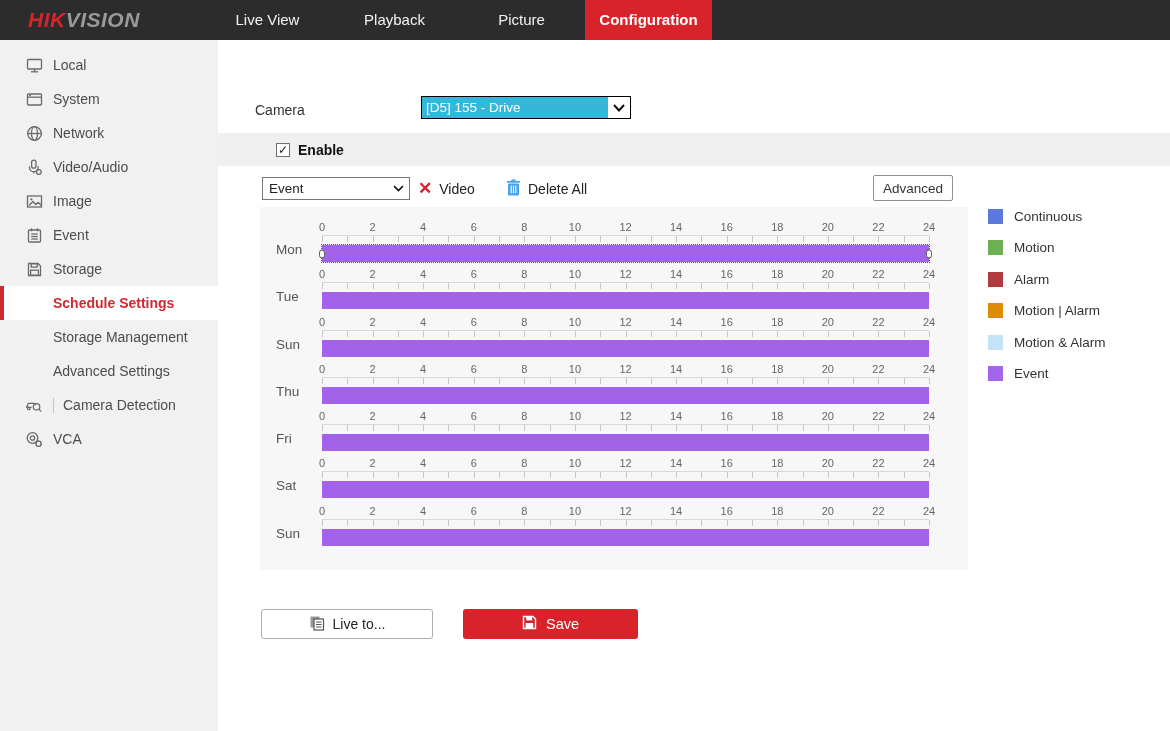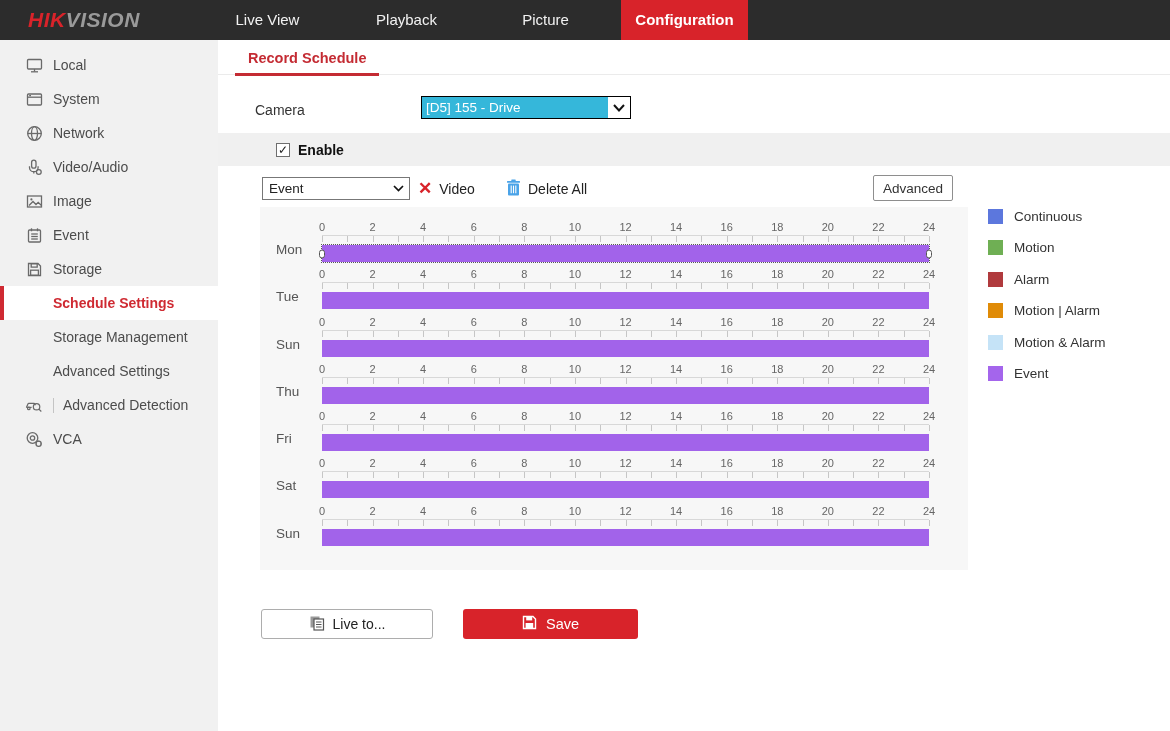--- a/index.html
+++ b/index.html
@@ -8,21 +8,21 @@
     font-family: "Liberation Sans", sans-serif;
     background:#fff; position:relative; overflow:hidden;
     color:#333;
   }
   
   .topbar { position:absolute; left:0; top:0; width:1170px; height:40px; background:#2c2c2c; }
   .logo { position:absolute; left:28px; top:0; height:40px; line-height:40px;
           font-size:21px; font-weight:bold; font-style:italic; letter-spacing:.5px;text-align:center; }
   .logo .hik { color:#d8232a; }
   .logo .vision { color:#9a9a9a; }
-  .nav { position:absolute; left:204px; top:0; height:40px; display:flex;gap:12px; }
+  .nav { position:absolute; left:204px; top:0; height:40px; display:flex; }
   .nav-item { width:127px; height:40px; line-height:40px; text-align:center;
               color:#f2f2f2; font-size:15px; cursor:pointer; }
   .nav-item.active { background:#d8232a; color:#fff; font-weight:bold; }
 
   
   .sidebar { position:absolute; left:0; top:40px; width:218px; height:691px;
              background:#f1f1f1; padding-top:8px; }
   .side-item { position:relative; height:34px; display:flex; align-items:center;
                padding-left:25px; font-size:14px; color:#4c4c4c; cursor:pointer; }
   .side-item.sub { padding-left:53px; }
@@ -203,43 +203,40 @@
         <span class="side-icon">
           <svg width="19" height="17" viewBox="0 0 19 17" fill="none" stroke="#6a6a6a" stroke-width="1.3">
             <path d="M1.5 10.5 l1.6-3.6 a1 1 0 0 1 .9-.6 h5.5 a1 1 0 0 1 .9.6 l.6 1.4"></path>
             <path d="M1.5 10.5 h5.5"></path>
             <circle cx="4" cy="11.6" r="1.3"></circle>
             <circle cx="12.2" cy="9.8" r="3.4"></circle>
             <line x1="14.7" y1="12.3" x2="17.2" y2="14.8"></line>
           </svg>
         </span>
         <span class="side-divider"></span>
-        <span>Advanced Detection</span>
+        <span>Camera Detection</span>
       </div>
       <div class="side-item">
         <span class="side-icon">
           <svg width="18" height="17" viewBox="0 0 18 17" fill="none" stroke="#6a6a6a" stroke-width="1.3">
             <circle cx="7.5" cy="7" r="5.3"></circle>
             <circle cx="7.5" cy="7" r="2.2"></circle>
             <circle cx="13.6" cy="12.8" r="2.6"></circle>
             <line x1="13.6" y1="9.7" x2="13.6" y2="10.6"></line>
             <line x1="13.6" y1="15" x2="13.6" y2="15.9"></line>
             <line x1="10.8" y1="12.8" x2="11.7" y2="12.8"></line>
             <line x1="15.5" y1="12.8" x2="16.4" y2="12.8"></line>
           </svg>
         </span>
         <span>VCA</span>
       </div>
     </div>
 </div>
 
 <div class="content">
-  <div class="tab-row">
-    <div class="tab">Record Schedule</div>
-  </div>
 
   <div class="camera-label">Camera</div>
   <div class="camera-select">
     <div class="sel-text">[D5] 155 - Drive</div>
     <div class="chev">
       <svg width="12" height="8" viewBox="0 0 12 8">
           <polyline points="1,1 6,6.5 11,1" fill="none" stroke="#111" stroke-width="2"></polyline>
         </svg>
     </div>
   </div>

